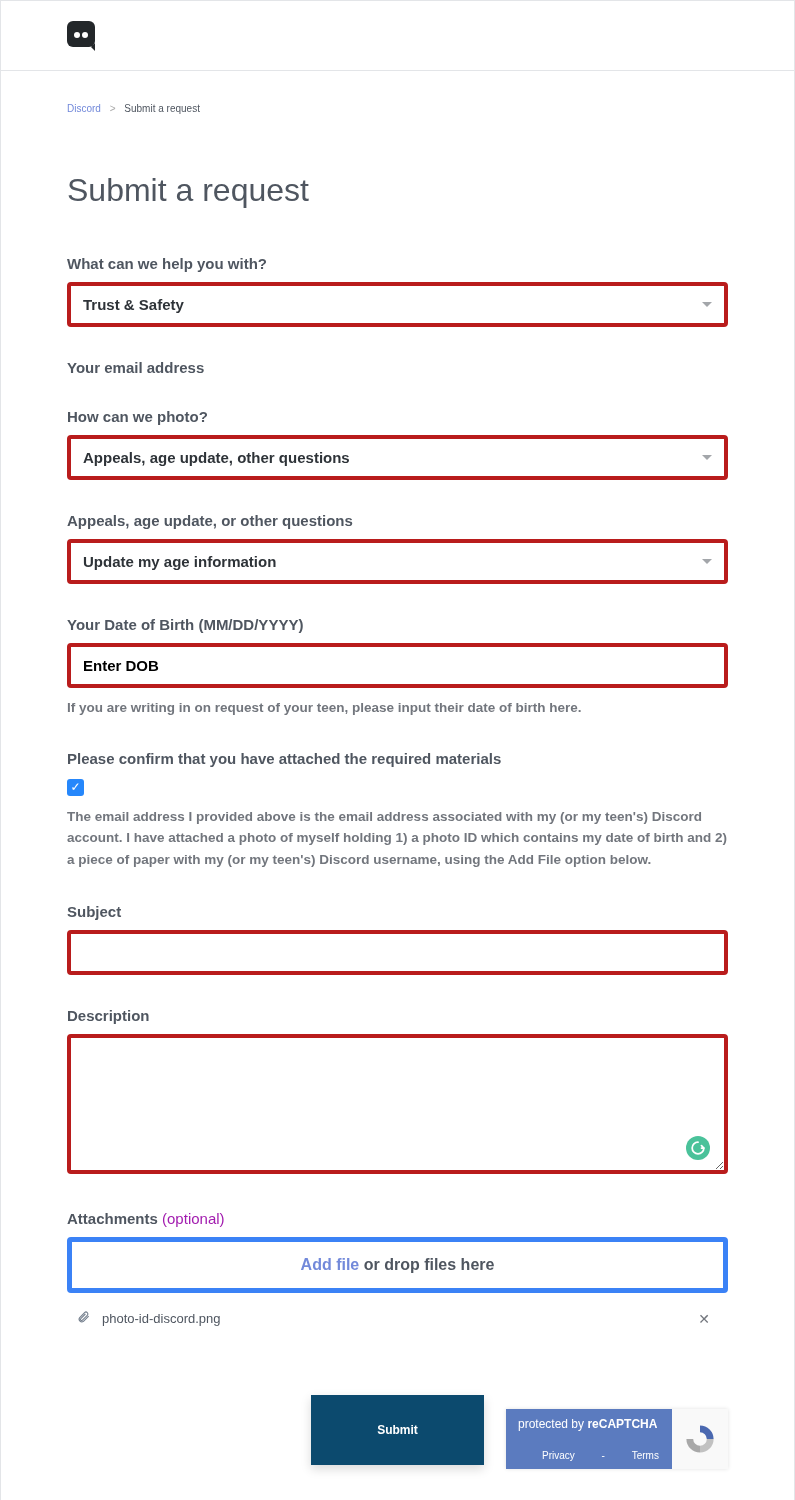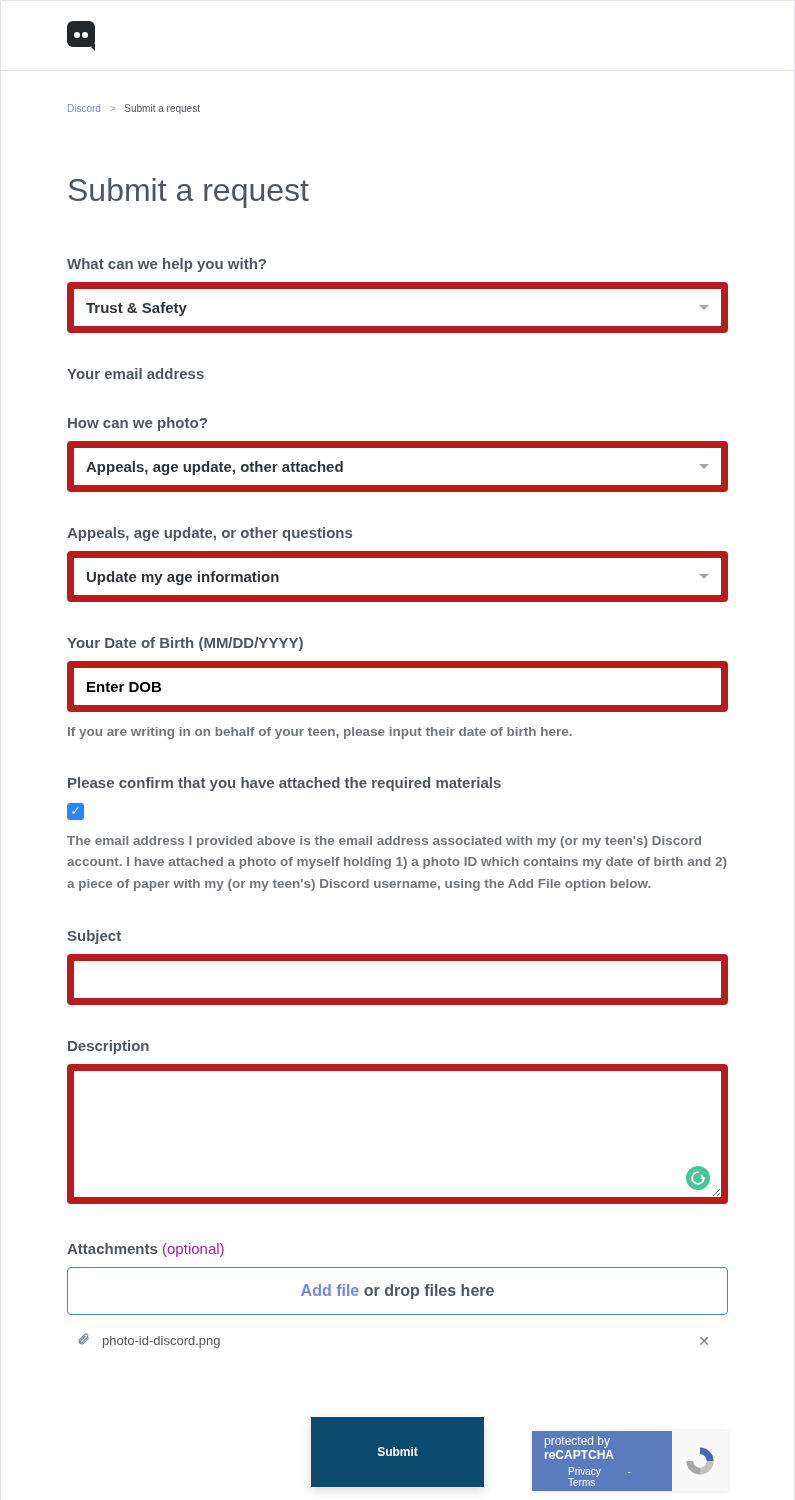--- a/index.html
+++ b/index.html
@@ -7,45 +7,45 @@
 .page-wrapper { width: 795px; margin: 0 auto; border: 1px solid #e3e5e8; }
 .header-bar { height: 70px; border-bottom: 1px solid #e3e5e8; display: flex; align-items: center; padding-left: 66px; }
 .logo { width: 30px; height: 30px; }
 .content { padding: 32px 66px 60px 66px; }
 .breadcrumb { font-size: 10px; color: #4f5660; margin-bottom: 58px; }
 .breadcrumb a { color: #7289da; text-decoration: none; }
 .breadcrumb .sep { margin: 0 6px; color: #aaa; }
 .page-title { font-size: 32px; font-weight: 400; color: #4f5660; margin-bottom: 46px; }
 .form-group { margin-bottom: 32px; }
 .form-label { font-size: 15px; font-weight: 600; color: #4f5660; margin-bottom: 10px; display: block; }
-.form-select, .form-input, .form-textarea { width: 100%; border: 7px solid #b91c1c; border-radius: 4px; padding: 10px 12px; font-size: 15px; font-family: inherit; background: #fff; }
+.form-select, .form-input, .form-textarea { width: 100%; border: 4px solid #b91c1c; border-radius: 4px; padding: 10px 12px; font-size: 15px; font-family: inherit; background: #fff; }
 .form-select { position: relative; display: flex; align-items: center; justify-content: space-between; cursor: pointer; font-weight: 700; color: #2e3338; }
 .form-input { font-weight: 700; color: #000; }
 .form-input::placeholder { color: #000; font-weight: 700; }
 .dropdown-arrow { width: 0; height: 0; border-left: 5px solid transparent; border-right: 5px solid transparent; border-top: 5px solid #a3a6aa; }
 .help-text { font-size: 13.5px; font-weight: 600; color: #72767d; margin-top: 10px; line-height: 1.5; }
 .checkbox-row { margin-top: 8px; }
 .checkbox-box { width: 17px; height: 17px; background: #2687fb; border-radius: 3px; display: inline-flex; align-items: center; justify-content: center; cursor: pointer; }
 .checkbox-check { color: #fff; font-size: 12px; line-height: 1; }
 .confirm-text { font-size: 13.5px; font-weight: 600; color: #72767d; line-height: 1.6; margin-top: 10px; }
 .form-textarea { min-height: 140px; resize: both; position: relative; }
 .textarea-wrap { position: relative; }
 .grammarly-badge { position: absolute; right: 18px; bottom: 18px; width: 24px; height: 24px; border-radius: 50%; background: #4ac29a; display: flex; align-items: center; justify-content: center; color: #fff; font-size: 14px; font-weight: 700; }
 .optional-span { font-weight: 400; color: #a21caf; }
-.attach-box { border: 1px solid #3b82f6; border-radius: 4px; padding: 14px; text-align: center; font-size: 16px; font-weight: 600; cursor: pointer; }
+.attach-box { border: 5px solid #3b82f6; border-radius: 4px; padding: 14px; text-align: center; font-size: 16px; font-weight: 600; cursor: pointer; }
 .attach-box .add { color: #7289da; }
 .attach-box .drop { color: #4f5660; }
 .file-row { display: flex; align-items: center; padding: 8px 10px; font-size: 13px; color: #4f5660; margin-top: 6px; }
 .file-icon { margin-right: 12px; color: #747f8d; }
 .file-name { flex: 1; }
 .file-remove { color: #72767d; cursor: pointer; font-size: 14px; padding: 4px 8px; }
 .submit-area { display: flex; justify-content: center; align-items: center; margin-top: 56px; position: relative; }
 .submit-btn { background: #0c4a6e; color: #fff; border: none; font-size: 12px; font-weight: 600; padding: 28px 66px; cursor: pointer; box-shadow: 0 4px 10px rgba(0,0,0,0.15); }
 .recaptcha { position: absolute; right: 0; top: 14px; display: flex; height: 60px; box-shadow: 0 0 4px rgba(0,0,0,0.12); }
-.recaptcha-left { background: #5b7bbf; color: #fff; padding: 8px 12px; font-size: 11px; display: flex; flex-direction: column; justify-content: center; width: 140px; }
+.recaptcha-left { background: #5b7bbf; color: #fff; padding: 8px 12px; font-size: 11px; display: flex; flex-direction: column; justify-content: space-between; width: 166px; }
 .recaptcha-left .line1 { font-size: 12px; }
 .recaptcha-left .line1 strong { font-weight: 700; }
 .recaptcha-left .line2 { font-size: 10px; margin-top: 4px; }
 .recaptcha-left .line2 span { cursor: pointer; padding-left: 24px; }
 .recaptcha-right { background: #f9f9f9; width: 56px; display: flex; align-items: center; justify-content: center; }
 </style>
 </head>
 <body>
 
 <div class="page-wrapper">
@@ -77,37 +77,37 @@
       </div>
     </div>
 
     <div class="form-group">
       <label class="form-label">Your email address</label>
     </div>
 
     <div class="form-group">
       <label class="form-label">How can we photo?</label>
       <div class="form-select">
-        <span>Appeals, age update, other attached</span>
+        <span>Appeals, age update, other questions</span>
         <span class="dropdown-arrow"></span>
       </div>
     </div>
 
     <div class="form-group">
       <label class="form-label">Appeals, age update, or other questions</label>
       <div class="form-select">
         <span>Update my age information</span>
         <span class="dropdown-arrow"></span>
       </div>
     </div>
 
     <div class="form-group">
       <label class="form-label">Your Date of Birth (MM/DD/YYYY)</label>
       <input class="form-input" type="text" placeholder="Enter DOB" style="">
-      <div class="help-text">If you are writing in on behalf of your teen, please input their date of birth here.</div>
+      <div class="help-text">If you are writing in on request of your teen, please input their date of birth here.</div>
     </div>
 
     <div class="form-group">
       <label class="form-label">Please confirm that you have attached the required materials</label>
       <div class="checkbox-row">
         <div class="checkbox-box">
           <span class="checkbox-check">✓</span>
         </div>
       </div>
       <div class="confirm-text">The email address I provided above is the email address associated with my (or my teen's) Discord account. I have attached a photo of myself holding 1) a photo ID which contains my date of birth and 2) a piece of paper with my (or my teen's) Discord username, using the Add File option below.</div>

